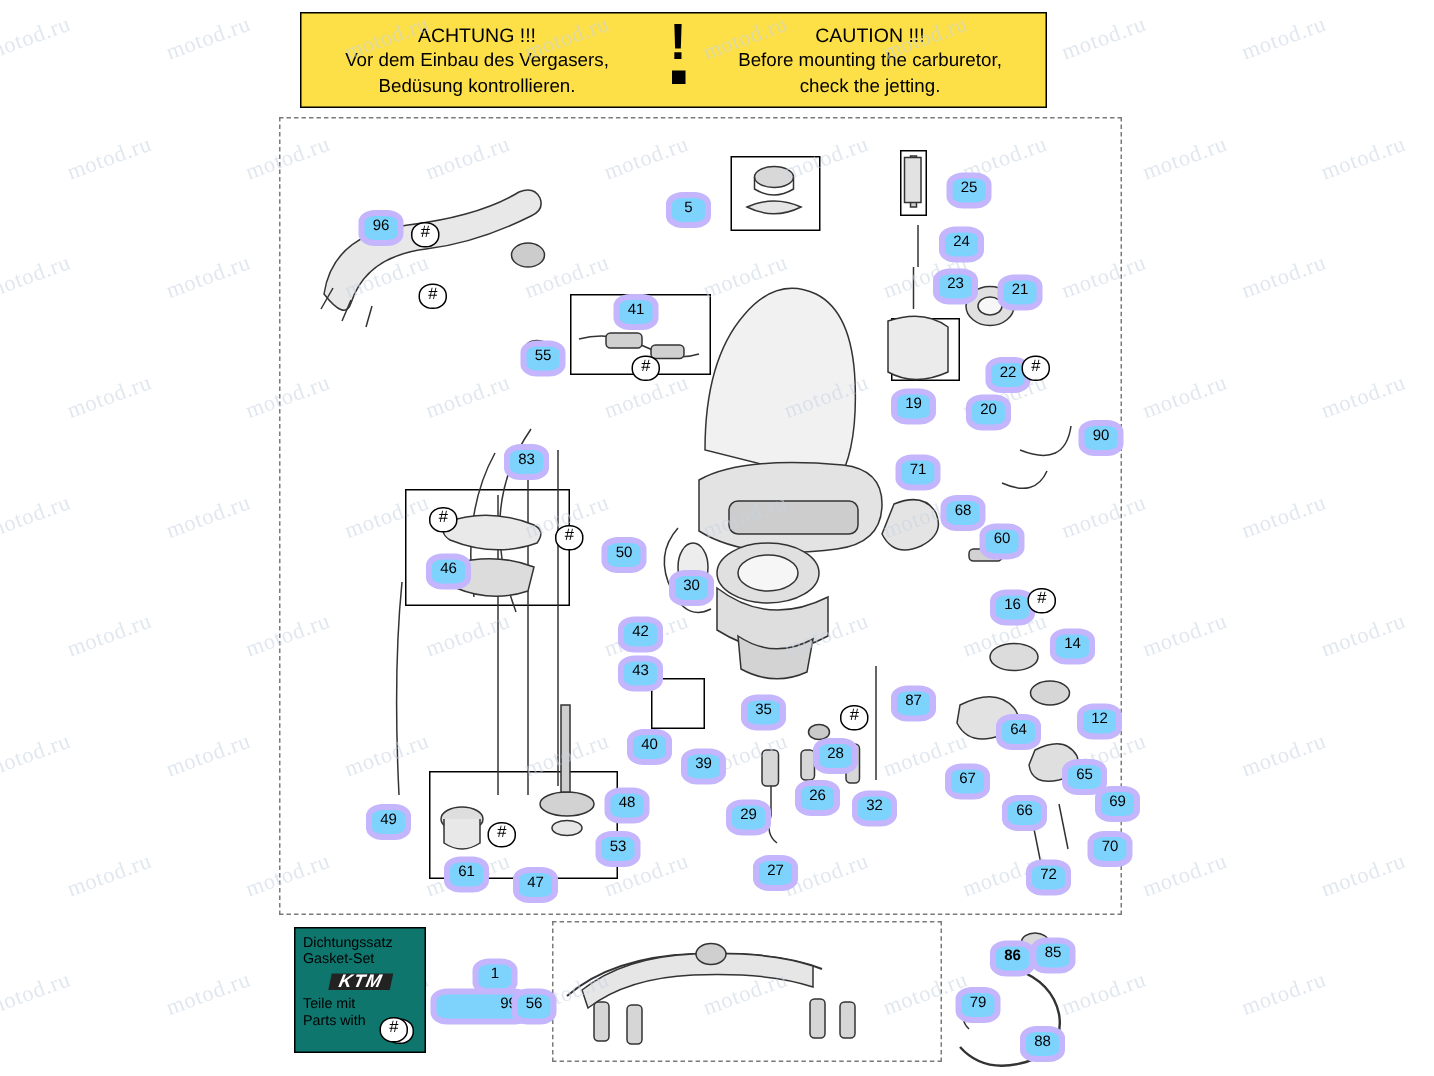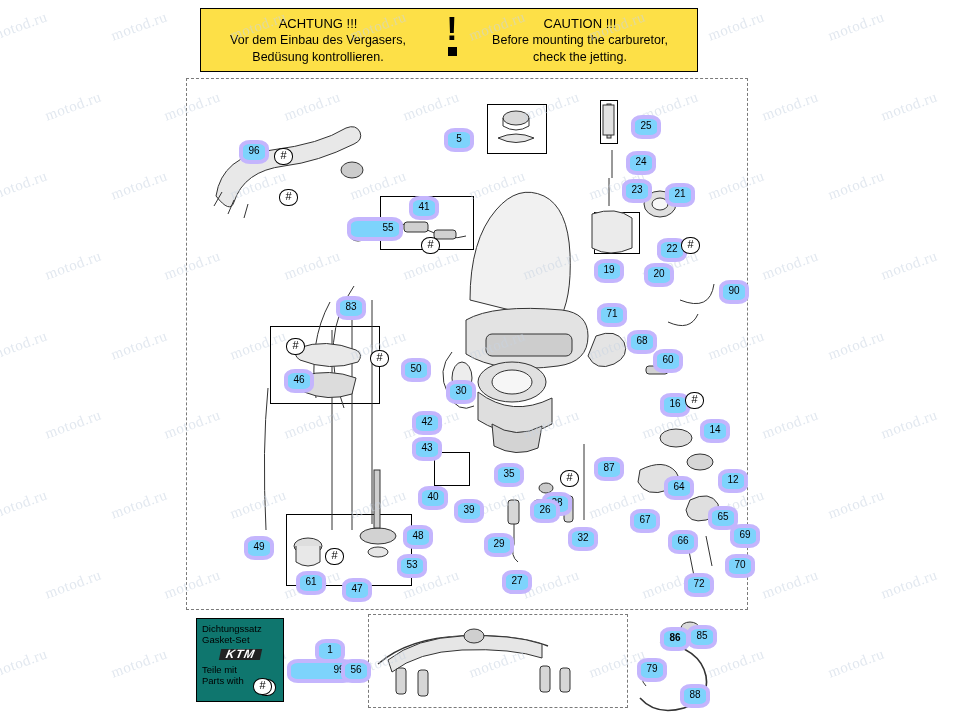--- a/index.html
+++ b/index.html
@@ -251,21 +251,21 @@
     </div>
 
   <div id="callouts">
       <div class="cal" style="left: 239px; top: 140px;">96</div>
       <div class="cal" style="left: 444px; top: 128px;">5</div>
       <div class="cal" style="left: 631px; top: 115px;">25</div>
       <div class="cal" style="left: 626px; top: 151px;">24</div>
       <div class="cal" style="left: 622px; top: 179px;">23</div>
       <div class="cal" style="left: 665px; top: 183px;">21</div>
       <div class="cal" style="left: 409px; top: 196px;">41</div>
-      <div class="cal" style="left: 347px; top: 217px; padding-left: 26px;">55</div>
+      <div class="cal" style="left: 347px; top: 227px;">55</div>
       <div class="cal" style="left: 657px; top: 238px;">22</div>
       <div class="cal" style="left: 594px; top: 259px;">19</div>
       <div class="cal" style="left: 644px; top: 263px;">20</div>
       <div class="cal" style="left: 719px; top: 280px;">90</div>
       <div class="cal" style="left: 336px; top: 296px;">83</div>
       <div class="cal" style="left: 597px; top: 303px;">71</div>
       <div class="cal" style="left: 627px; top: 330px;">68</div>
       <div class="cal" style="left: 653px; top: 349px;">60</div>
       <div class="cal" style="left: 401px; top: 358px;">50</div>
       <div class="cal" style="left: 284px; top: 369px;">46</div>
@@ -279,21 +279,21 @@
       <div class="cal" style="left: 594px; top: 457px;">87</div>
       <div class="cal" style="left: 664px; top: 476px;">64</div>
       <div class="cal" style="left: 418px; top: 486px;">40</div>
       <div class="cal" style="left: 454px; top: 499px;">39</div>
       <div class="cal" style="left: 542px; top: 492px;">28</div>
       <div class="cal" style="left: 630px; top: 509px;">67</div>
       <div class="cal" style="left: 708px; top: 506px;">65</div>
       <div class="cal" style="left: 668px; top: 530px;">66</div>
       <div class="cal" style="left: 730px; top: 524px;">69</div>
       <div class="cal" style="left: 484px; top: 533px;">29</div>
-      <div class="cal" style="left: 530px; top: 499px;">26</div>
+      <div class="cal" style="left: 530px; top: 520px;">26</div>
       <div class="cal" style="left: 568px; top: 527px;">32</div>
       <div class="cal" style="left: 244px; top: 536px;">49</div>
       <div class="cal" style="left: 403px; top: 525px;">48</div>
       <div class="cal" style="left: 397px; top: 554px;">53</div>
       <div class="cal" style="left: 725px; top: 554px;">70</div>
       <div class="cal" style="left: 684px; top: 573px;">72</div>
       <div class="cal" style="left: 296px; top: 571px;">61</div>
       <div class="cal" style="left: 342px; top: 578px;">47</div>
       <div class="cal" style="left: 502px; top: 570px;">27</div>
       <div class="cal" style="left: 660px; top: 627px; font-weight: bold;">86</div>

